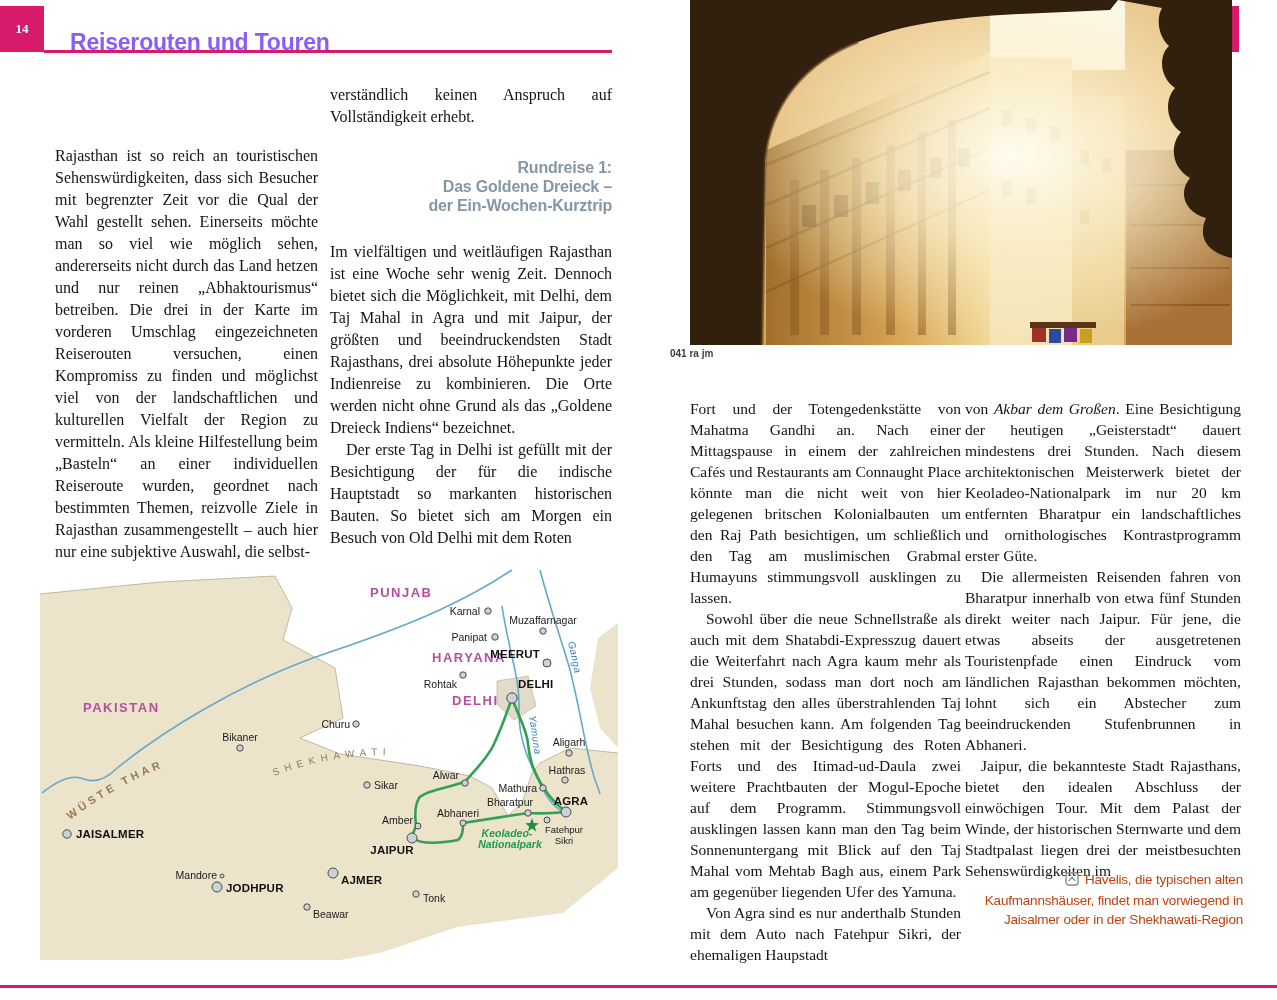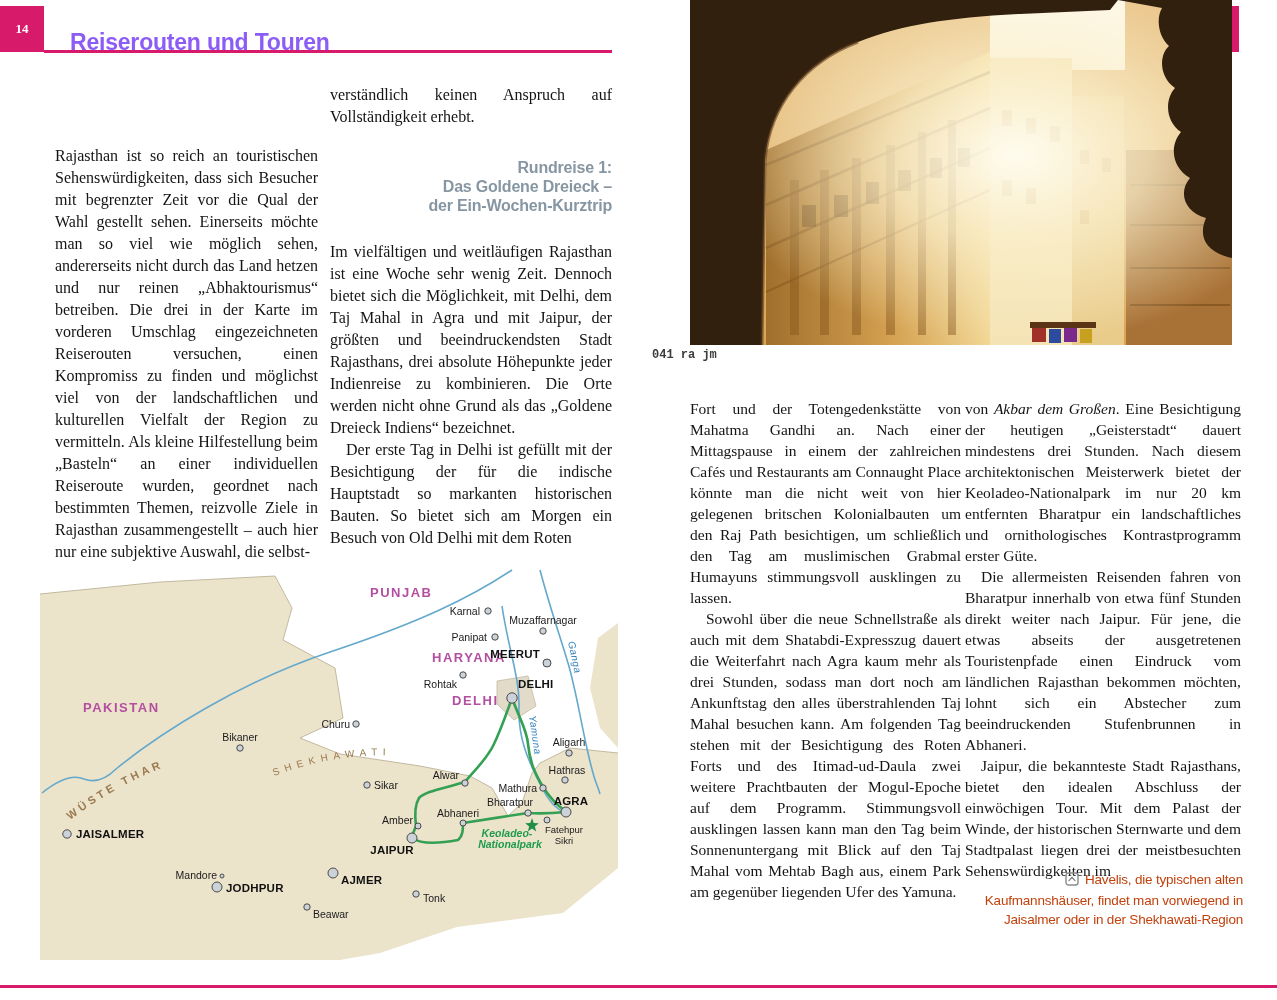--- a/index.html
+++ b/index.html
@@ -29,22 +29,22 @@
   .b{font-weight:400;}
   .i{font-style:italic;}
   #main-title{font-family:"Liberation Sans",sans-serif;font-weight:700;
       font-size:33px;line-height:37px;letter-spacing:-1px;color:#58595b;
       text-align:left;margin:0 0 24px 0;}
   .subhead{font-family:"Liberation Sans",sans-serif;font-weight:700;
       font-size:16px;line-height:19px;letter-spacing:-0.2px;color:#8696a2;
       text-align:right;margin:30px 0 26px 0;}
   
   #photo{position:absolute;left:690px;top:0;width:542px;height:345px;overflow:hidden;}
-  #photo-credit{position:absolute;left:652px;top:348px;
-      font-family:Liberation Mono, monospace;font-weight:700;font-size:12px;color:#3c3c3c;}
+  #photo-credit{position:absolute;left:670px;top:348px;
+      font-family:Liberation Sans, sans-serif;font-weight:700;font-size:10px;color:#3c3c3c;}
   
   #caption{position:absolute;left:965px;top:870px;width:278px;text-align:right;
       font-family:"Liberation Sans",sans-serif;font-size:13.5px;line-height:19px;
       letter-spacing:-0.2px;color:#c2410c;}
   #caption .cap-icon{display:inline-block;vertical-align:-2px;margin-right:6px;}
   
   #map{position:absolute;left:40px;top:568px;width:578px;height:392px;}
   .mregion{fill:#b44fa0;font:700 13px "Liberation Sans",sans-serif;letter-spacing:1.5px;}
   .mcity{font:400 10.5px "Liberation Sans",sans-serif;fill:#1a1a1a;}
   .mcity-b{font:700 11.5px "Liberation Sans",sans-serif;fill:#111;letter-spacing:0.2px;}
@@ -270,20 +270,21 @@
       <path d="M0,0 L0,345 L72,345 L75,160 C80,105 115,62 168,42 C215,24 258,18 330,14 L420,10 L428,0 Z" fill="#32200f"></path>
       <path d="M428,0 L542,0 L542,258 C515,252 508,236 516,218 C494,212 488,192 500,178 C482,168 479,146 491,132 C476,122 474,100 485,88 C470,78 468,56 479,46 C468,36 466,18 472,8 Z" fill="#32200f"></path>
       <path d="M72,345 L75,160 C80,105 115,62 168,42" fill="none" stroke="#58381a" stroke-width="3" opacity="0.6"></path>
     </svg>
   </div>
   <div id="photo-credit">041 ra jm</div>
 
   <div id="rcol1" class="col">
     <p><span>Fort und der Totengedenkstätte von Mahatma Gandhi an. Nach einer Mittagspause in einem der zahlreichen Cafés und Restaurants am Connaught Place könnte man die nicht weit von hier gelegenen britschen Kolonialbauten um den Raj Path besichtigen, um schließlich den Tag am muslimischen Grabmal Humayuns stimmungsvoll ausklingen zu lassen.</span></p>
     <p class="ind"><span>Sowohl über die neue Schnellstraße als auch mit dem Shatabdi-Expresszug dauert die Weiterfahrt nach </span><span class="b">Agra</span><span> kaum mehr als drei Stunden, sodass man dort noch am Ankunftstag den alles überstrahlenden </span><span class="b">Taj Mahal</span><span> besuchen kann. Am folgenden Tag stehen mit der Besichtigung des Roten Forts und des Itimad-ud-Daula zwei weitere Prachtbauten der Mogul-Epoche auf dem Programm. Stimmungsvoll ausklingen lassen kann man den Tag beim Sonnenuntergang mit Blick auf den Taj Mahal vom Mehtab Bagh aus, einem Park am gegenüber liegenden Ufer des Yamuna.</span></p>
+    <p class="ind"><span>Von Agra sind es nur anderthalb Stunden mit dem Auto nach </span><span class="b">Fatehpur Sikri,</span><span> der ehemaligen Haupstadt</span></p>
   </div>
 
   <div id="rcol2" class="col">
     <p><span>von </span><span class="i">Akbar dem Großen</span><span>. Eine Besichtigung der heutigen „Geisterstadt“ dauert mindestens drei Stunden. Nach diesem architektonischen Meisterwerk bietet der </span><span class="b">Keoladeo-Nationalpark</span><span> im nur 20 km entfernten </span><span class="b">Bharatpur</span><span> ein landschaftliches und ornithologisches Kontrastprogramm erster Güte.</span></p>
     <p class="ind"><span>Die allermeisten Reisenden fahren von Bharatpur innerhalb von etwa fünf Stunden direkt weiter nach Jaipur. Für jene, die etwas abseits der ausgetretenen Touristenpfade einen Eindruck vom ländlichen Rajasthan bekommen möchten, lohnt sich ein Abstecher zum beeindruckenden </span><span class="b">Stufenbrunnen in Abhaneri.</span></p>
     <p class="ind"><span class="b">Jaipur,</span><span> die bekannteste Stadt Rajasthans, bietet den idealen Abschluss der einwöchigen Tour. Mit dem Palast der Winde, der historischen Sternwarte und dem Stadtpalast liegen drei der meistbesuchten Sehenswürdigkeiten im</span></p>
   </div>
 
   <div id="caption">
     <span class="cap-icon">

